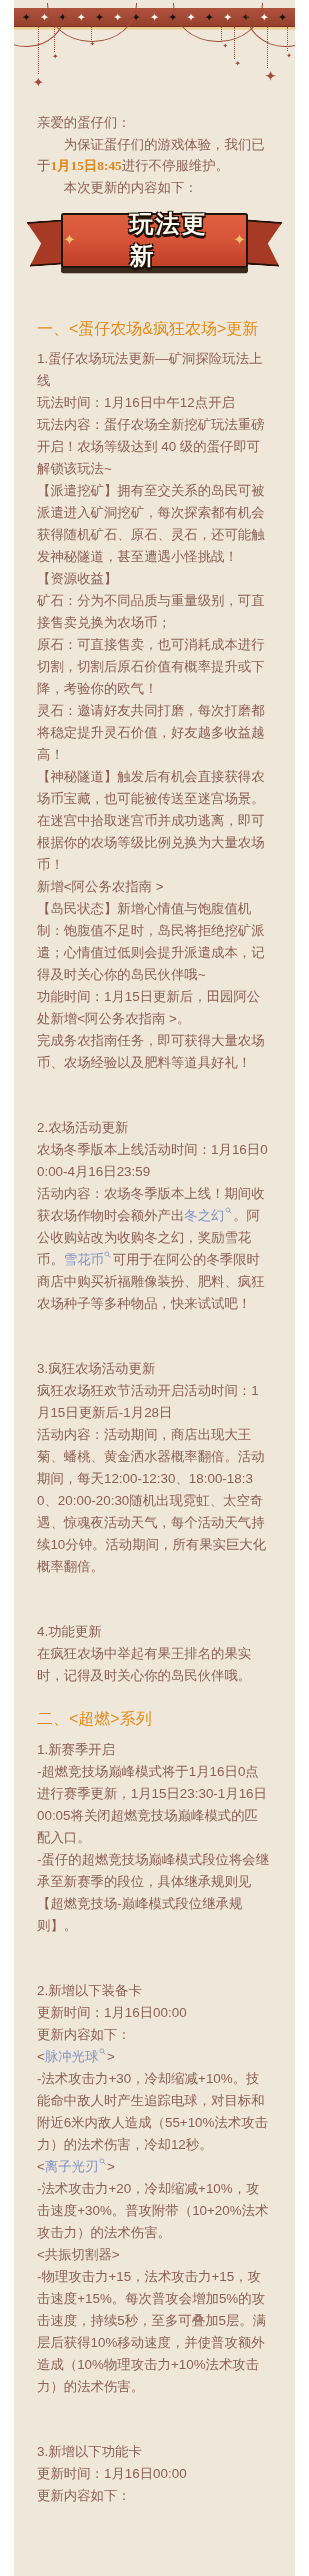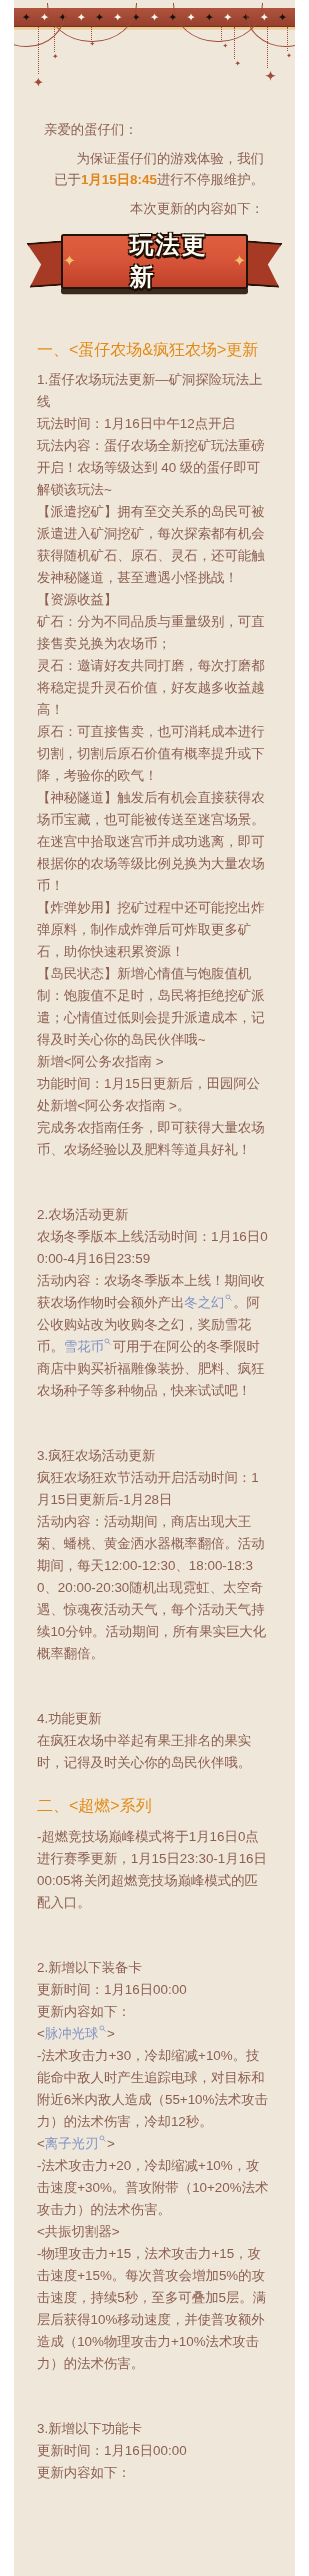--- a/index.html
+++ b/index.html
@@ -28,22 +28,22 @@
   .arc.a4{right:-30px;top:-15.5px;width:77px;height:35px;border-radius:0 0 39px 39px/0 0 35px 35px;}
   .string{position:absolute;top:0;width:0;border-left:1px dotted var(--decor-red);}
   .s1{left:24px;height:47px;} .s2{left:40px;height:25px;} .s3{left:77px;height:13.4px;}
   .s4{right:73px;height:15.5px;} .s5{right:60px;height:32px;} .s6{right:27px;height:41px;} .s7{right:7.2px;height:24px;}
   .sparkle{position:absolute;color:var(--decor-red);line-height:1;transform:translateX(-46%);}
   .p1{left:24px;top:49px;font-size:13.4px;} .p2{left:41px;top:26px;font-size:7.7px;} .p3{left:78px;top:14.4px;font-size:6.7px;}
   .p4{right:67px;top:16.5px;font-size:6.7px;transform:none;} .p5{right:54px;top:33px;font-size:7.7px;transform:none;}
   .p6{right:18.5px;top:42px;font-size:14.4px;transform:none;} .p7{right:3.1px;top:25px;font-size:7.2px;transform:none;}
   
   .intro{padding:17.5px 24px 0 23px;}
-  .intro p{margin:7px;font-size:13.4px;line-height:21.6px;color:var(--text-brown);}
-  .indent{text-indent:2em;text-align:right;}
+  .intro p{margin:0;font-size:13.4px;line-height:21.6px;color:var(--text-brown);font-family:Liberation Serif, serif;}
+  .indent{text-indent:2em;}
   .hl{color:var(--highlight-orange);font-weight:bold;}
   
   .banner{position:relative;height:83px;margin-top:14.4px;}
   .tail{position:absolute;top:6.2px;width:82px;height:45px;background:var(--ribbon-red-dark);
         border:2.1px solid var(--ribbon-outline);box-sizing:border-box;}
   .tail.left{left:14.4px;transform:rotate(-4deg);clip-path:polygon(0 0,100% 0,100% 100%,0 100%,16% 50%);}
   .tail.right{right:14.4px;transform:rotate(4deg);clip-path:polygon(0 0,100% 0,84% 50%,100% 100%,0 100%);}
   .ribbon{position:absolute;left:47px;right:47px;top:0;height:55px;border-radius:2.6px;
           background:linear-gradient(180deg,#de6040 0%,var(--ribbon-red) 45%,#c04129 100%);
           border:2.1px solid var(--ribbon-outline);box-sizing:border-box;
@@ -121,47 +121,48 @@
   </div>
 
   <div class="content">
       <h2 class="sec-heading">一、&lt;蛋仔农场&amp;疯狂农场&gt;更新</h2>
       <p class="para"><span>1.蛋仔农场玩法更新—矿洞探险玩法上线</span></p>
       <p class="para"><span>玩法时间：1月16日中午12点开启</span></p>
       <p class="para"><span>玩法内容：蛋仔农场全新挖矿玩法重磅开启！农场等级达到 40 级的蛋仔即可解锁该玩法~</span></p>
       <p class="para"><span>【派遣挖矿】拥有至交关系的岛民可被派遣进入矿洞挖矿，每次探索都有机会获得随机矿石、原石、灵石，还可能触发神秘隧道，甚至遭遇小怪挑战！</span></p>
       <p class="para"><span>【资源收益】</span></p>
       <p class="para"><span>矿石：分为不同品质与重量级别，可直接售卖兑换为农场币；</span></p>
+      <p class="para"><span>原石：可直接售卖，也可消耗成本进行切割，切割后原石价值有概率提升或下降，考验你的欧气！</span></p>
       <p class="para"><span>灵石：邀请好友共同打磨，每次打磨都将稳定提升灵石价值，好友越多收益越高！</span></p>
-      <p class="para"><span>原石：可直接售卖，也可消耗成本进行切割，切割后原石价值有概率提升或下降，考验你的欧气！</span></p>
       <p class="para"><span>【神秘隧道】触发后有机会直接获得农场币宝藏，也可能被传送至迷宫场景。在迷宫中拾取迷宫币并成功逃离，即可根据你的农场等级比例兑换为大量农场币！</span></p>
-      <p class="para"><span>【炸弹妙用】挖矿过程中还可能挖出炸弹原料，制作成炸弹后可炸取更多矿石，助你快速积累资源！</span></p>
+      <p class="para"><span>新增&lt;阿公务农指南 &gt;</span></p>
       <p class="para"><span>【岛民状态】新增心情值与饱腹值机制：饱腹值不足时，岛民将拒绝挖矿派遣；心情值过低则会提升派遣成本，记得及时关心你的岛民伙伴哦~</span></p>
-      <p class="para"><span>新增&lt;阿公务农指南 &gt;</span></p>
       <p class="para"><span>功能时间：1月15日更新后，田园阿公处新增&lt;阿公务农指南 &gt;。</span></p>
       <p class="para"><span>完成务农指南任务，即可获得大量农场币、农场经验以及肥料等道具好礼！</span></p>
       <div class="gap"></div>
       <p class="para"><span>2.农场活动更新</span></p>
       <p class="para"><span>农场冬季版本上线活动时间：1月16日00:00-4月16日23:59</span></p>
       <p class="para"><span>活动内容：农场冬季版本上线！期间收获农场作物时会额外产出</span><span class="link">冬之幻</span><span class="mag"><svg width="7.2" height="7.2" viewBox="0 0 20 20">
             <circle cx="8" cy="8" r="5.5" fill="none" stroke="currentColor" stroke-width="2.2"></circle>
             <line x1="12.5" y1="12.5" x2="17.5" y2="17.5" stroke="currentColor" stroke-width="2.2" stroke-linecap="round"></line>
           </svg></span><span>。阿公收购站改为收购冬之幻，奖励雪花币。</span><span class="link">雪花币</span><span class="mag"><svg width="7.2" height="7.2" viewBox="0 0 20 20">
             <circle cx="8" cy="8" r="5.5" fill="none" stroke="currentColor" stroke-width="2.2"></circle>
             <line x1="12.5" y1="12.5" x2="17.5" y2="17.5" stroke="currentColor" stroke-width="2.2" stroke-linecap="round"></line>
           </svg></span><span>可用于在阿公的冬季限时商店中购买祈福雕像装扮、肥料、疯狂农场种子等多种物品，快来试试吧！</span></p>
       <div class="gap"></div>
       <p class="para"><span>3.疯狂农场活动更新</span></p>
       <p class="para"><span>疯狂农场狂欢节活动开启活动时间：1月15日更新后-1月28日</span></p>
       <p class="para"><span>活动内容：活动期间，商店出现大王菊、蟠桃、黄金洒水器概率翻倍。活动期间，每天12:00-12:30、18:00-18:30、20:00-20:30随机出现霓虹、太空奇遇、惊魂夜活动天气，每个活动天气持续10分钟。活动期间，所有果实巨大化概率翻倍。</span></p>
       <div class="gap"></div>
       <p class="para"><span>4.功能更新</span></p>
       <p class="para"><span>在疯狂农场中举起有果王排名的果实时，记得及时关心你的岛民伙伴哦。</span></p>
       <h2 class="sec-heading">二、&lt;超燃&gt;系列</h2>
+      <p class="para"><span>1.新赛季开启</span></p>
       <p class="para"><span>-超燃竞技场巅峰模式将于1月16日0点进行赛季更新，1月15日23:30-1月16日00:05将关闭超燃竞技场巅峰模式的匹配入口。</span></p>
+      <p class="para"><span>-蛋仔的超燃竞技场巅峰模式段位将会继承至新赛季的段位，具体继承规则见【超燃竞技场-巅峰模式段位继承规则】。</span></p>
       <div class="gap"></div>
       <p class="para"><span>2.新增以下装备卡</span></p>
       <p class="para"><span>更新时间：1月16日00:00</span></p>
       <p class="para"><span>更新内容如下：</span></p>
       <p class="para"><span>&lt;</span><span class="link">脉冲光球</span><span class="mag"><svg width="7.2" height="7.2" viewBox="0 0 20 20">
             <circle cx="8" cy="8" r="5.5" fill="none" stroke="currentColor" stroke-width="2.2"></circle>
             <line x1="12.5" y1="12.5" x2="17.5" y2="17.5" stroke="currentColor" stroke-width="2.2" stroke-linecap="round"></line>
           </svg></span><span>&gt;</span></p>
       <p class="para"><span>-法术攻击力+30，冷却缩减+10%。技能命中敌人时产生追踪电球，对目标和附近6米内敌人造成（55+10%法术攻击力）的法术伤害，冷却12秒。</span></p>
       <p class="para"><span>&lt;</span><span class="link">离子光刃</span><span class="mag"><svg width="7.2" height="7.2" viewBox="0 0 20 20">

